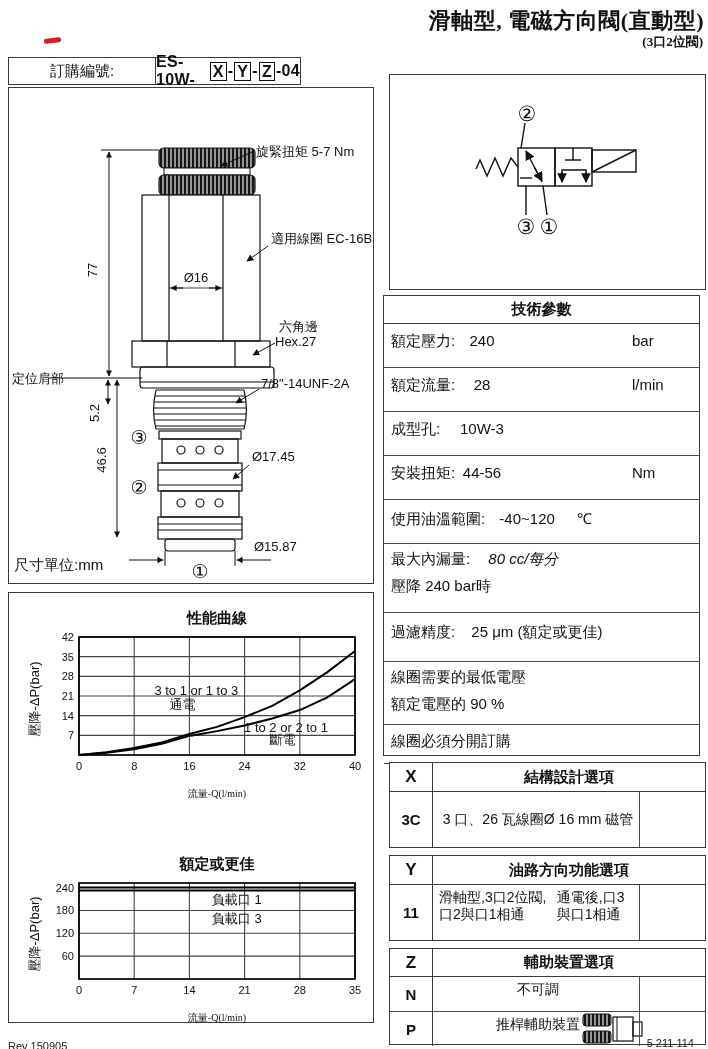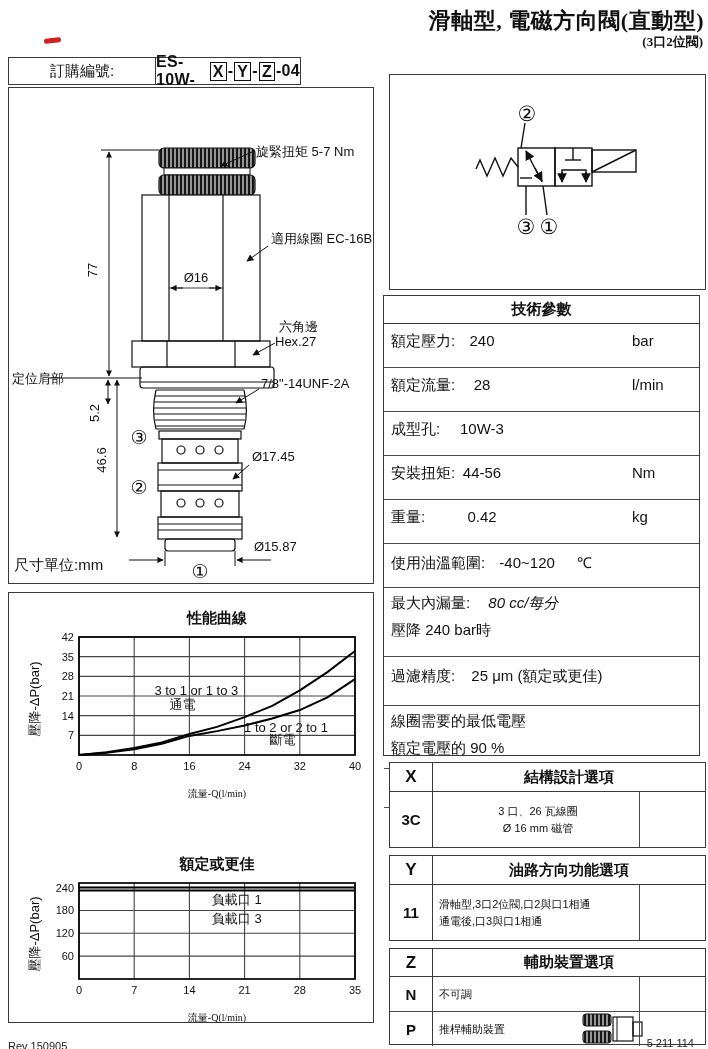--- a/index.html
+++ b/index.html
@@ -53,21 +53,21 @@
   .opt-box{left:389px;width:317px;}
   .opt-header{display:flex;border-bottom:1.4px solid #3a3a3a;}
   .opt-key{width:42px;text-align:center;font-weight:bold;font-size:17px;
            border-right:1.4px solid #3a3a3a;display:flex;align-items:center;justify-content:center;}
   .opt-title{flex:1;text-align:center;font-weight:bold;font-size:15px;
              display:flex;align-items:center;justify-content:center;}
   .opt-row{display:flex;border-bottom:1px solid #4a4a4a;}
   .opt-row:last-child{border-bottom:none;}
   .opt-code{width:42px;text-align:center;font-weight:bold;font-size:15px;
             border-right:1.4px solid #3a3a3a;display:flex;align-items:center;justify-content:center;}
-  .opt-desc{width:198px;font-size:11px;line-height:17px;display:flex;flex-direction:column;
+  .opt-desc{width:198px;font-size:14px;line-height:17px;display:flex;flex-direction:row;
             justify-content:center;padding:4px 2px 4px 6px;}
   .opt-desc.center{align-items:center;}
   .opt-empty{flex:1;border-left:1px solid #4a4a4a;position:relative;}
 
   .footer-left{position:absolute;left:8px;top:1040px;font-size:11px;color:#222;}
   .footer-right{position:absolute;right:14px;top:1037px;font-size:11px;color:#222;}
 
   svg text{font-family:"Liberation Sans",sans-serif;}
   .dwg-label{font-size:13px;fill:#111;}
   .dwg-dim{font-size:13px;fill:#111;}
@@ -323,25 +323,20 @@
     <div class="t-row">
       <span>成型孔:</span>
       <span class="t-val">10W-3</span>
       <span class="t-unit"></span>
     </div>
     <div class="t-row">
       <span>安裝扭矩:</span>
       <span class="t-val">44-56</span>
       <span class="t-unit">Nm</span>
     </div>
-    <div class="t-row">
-      <span>重量:</span>
-      <span class="t-val">0.42</span>
-      <span class="t-unit">kg</span>
-    </div>
     <div class="t-row-inline">
       <span>使用油溫範圍:</span>
       <span style="margin-left:10px;">-40~120</span>
       <span style="margin-left:18px;">℃</span>
     </div>
 
     <div class="t-row-two" style="height:62px;">
       <div class="t-line">
         <span>最大內漏量:</span>
         <span style="margin-left:14px;font-style:italic;">80 cc/每分</span>

